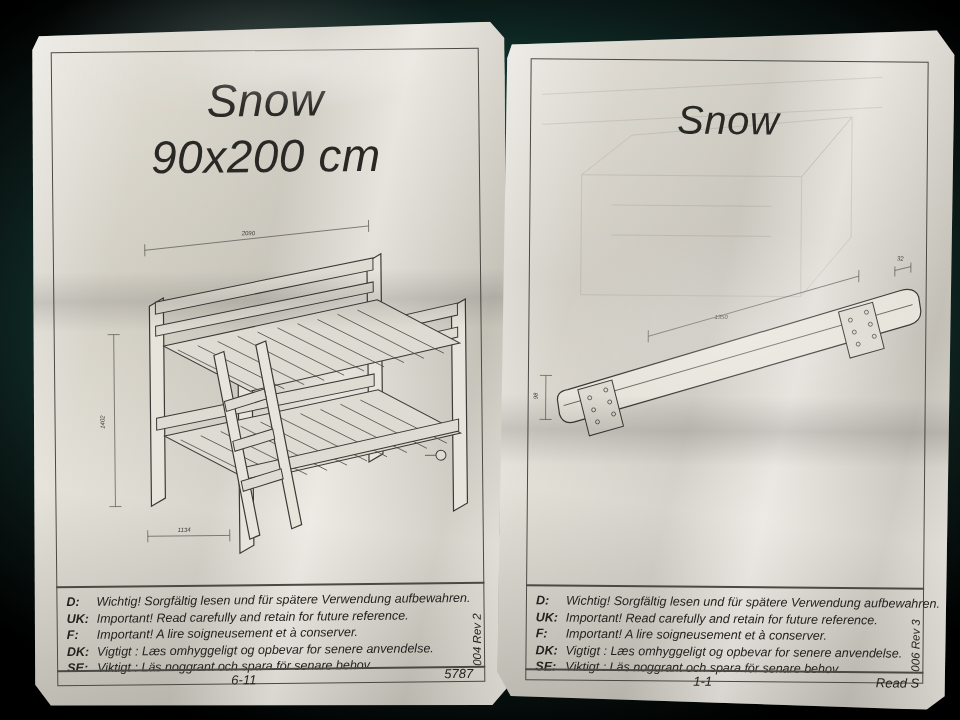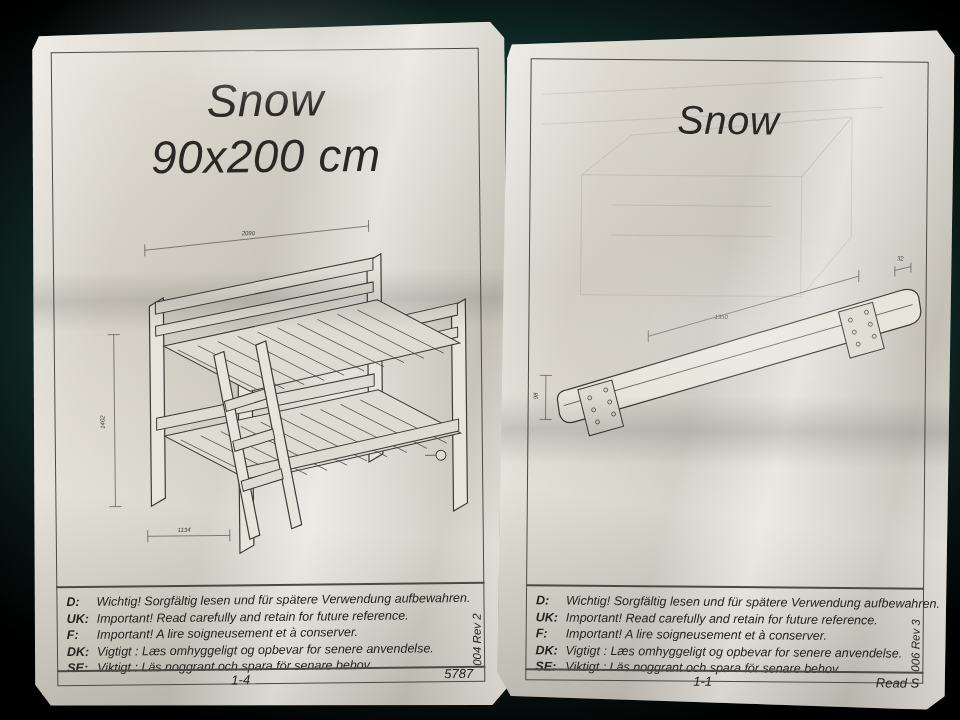--- a/index.html
+++ b/index.html
@@ -249,21 +249,21 @@
 
     <div class="sep" style="left:26px; right:26px; top:564px;"></div>
     <div class="legal" id="legal-left" style="left:36px; top:572px;">
       <div class="row"><span class="code">D:</span><span>Wichtig! Sorgfältig lesen und für spätere Verwendung aufbewahren.</span></div>
       <div class="row"><span class="code">UK:</span><span>Important!  Read carefully and retain for future reference.</span></div>
       <div class="row"><span class="code">F:</span><span>Important!  A lire soigneusement et à conserver.</span></div>
       <div class="row"><span class="code">DK:</span><span>Vigtigt : Læs omhyggeligt og opbevar for senere anvendelse.</span></div>
       <div class="row"><span class="code">SE:</span><span>Viktigt :  Läs noggrant och spara för senare behov.</span></div>
     </div>
     <div class="sep" style="left:26px; right:26px; top:648px;"></div>
-    <div class="footline" style="left:200px; top:652px;">1-4</div>
+    <div class="footline" style="left:200px; top:652px;">6-11</div>
     <div class="footline" style="right:38px; top:648px;">5787</div>
     <div class="revcode" style="left:440px; top:648px;">004 Rev 2</div>
   </div>
 
   <div class="sheet" id="sheet-right">
     <div class="paper-tex"></div>
 
     <svg class="ghost" style="left:20px; top:30px;" width="400" height="330" viewBox="0 0 400 330">
       <g class="ln-thin">
         <path d="M20,40 L360,20"></path>

